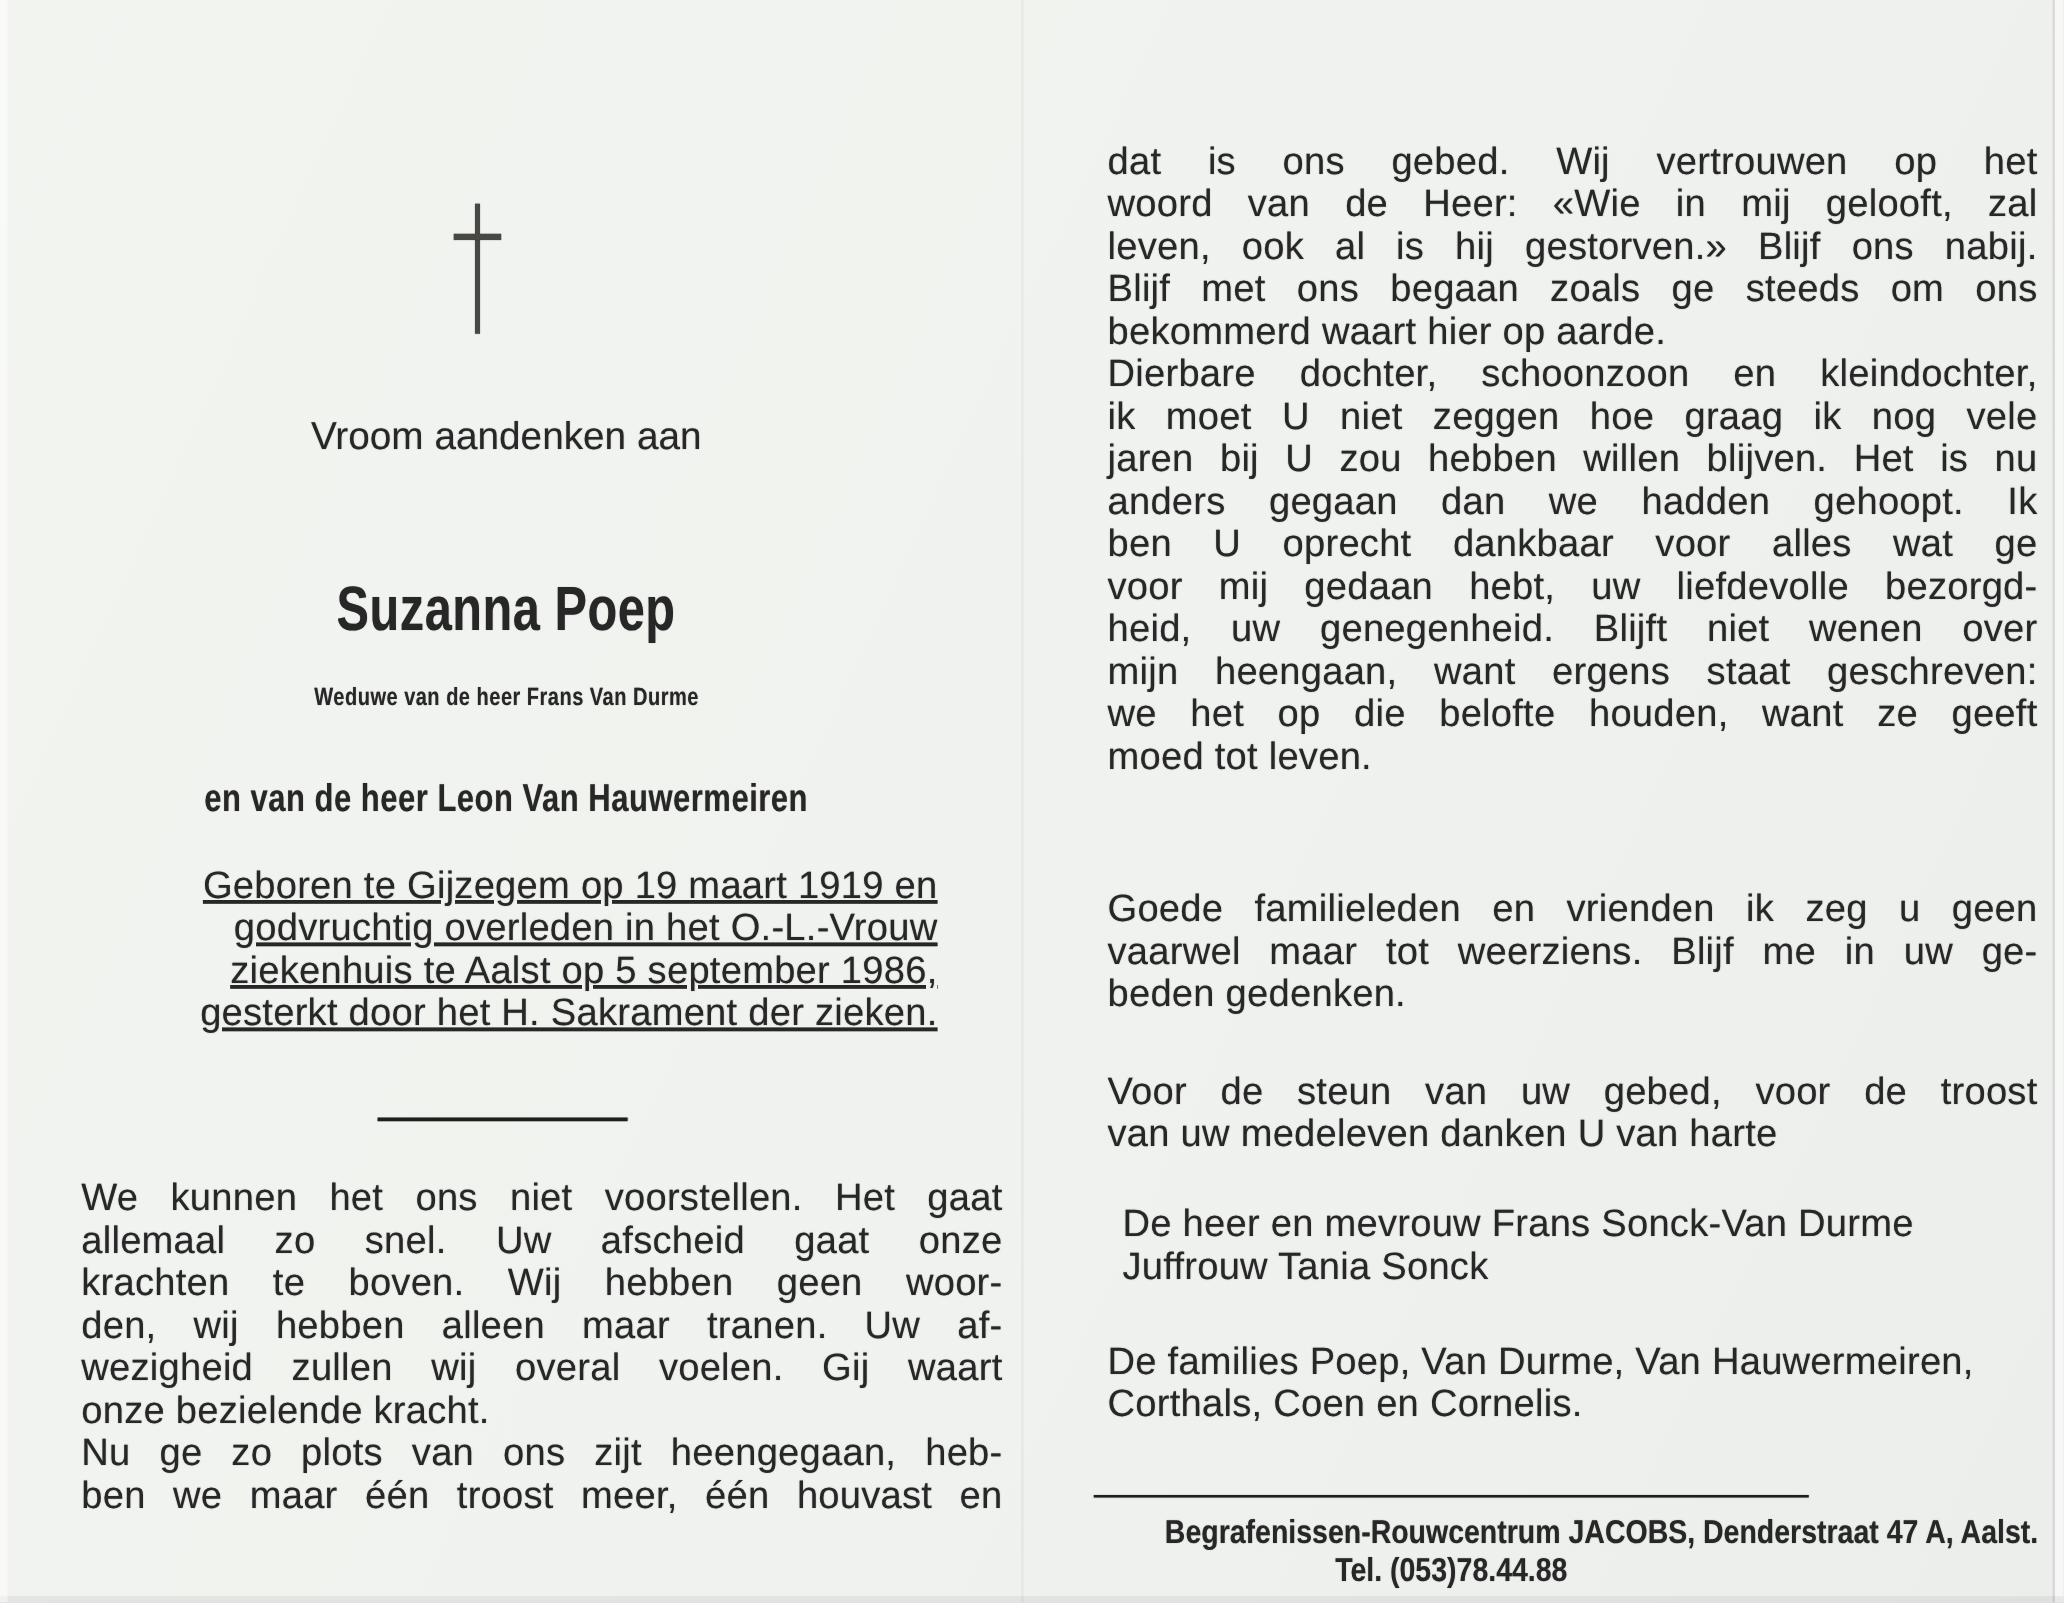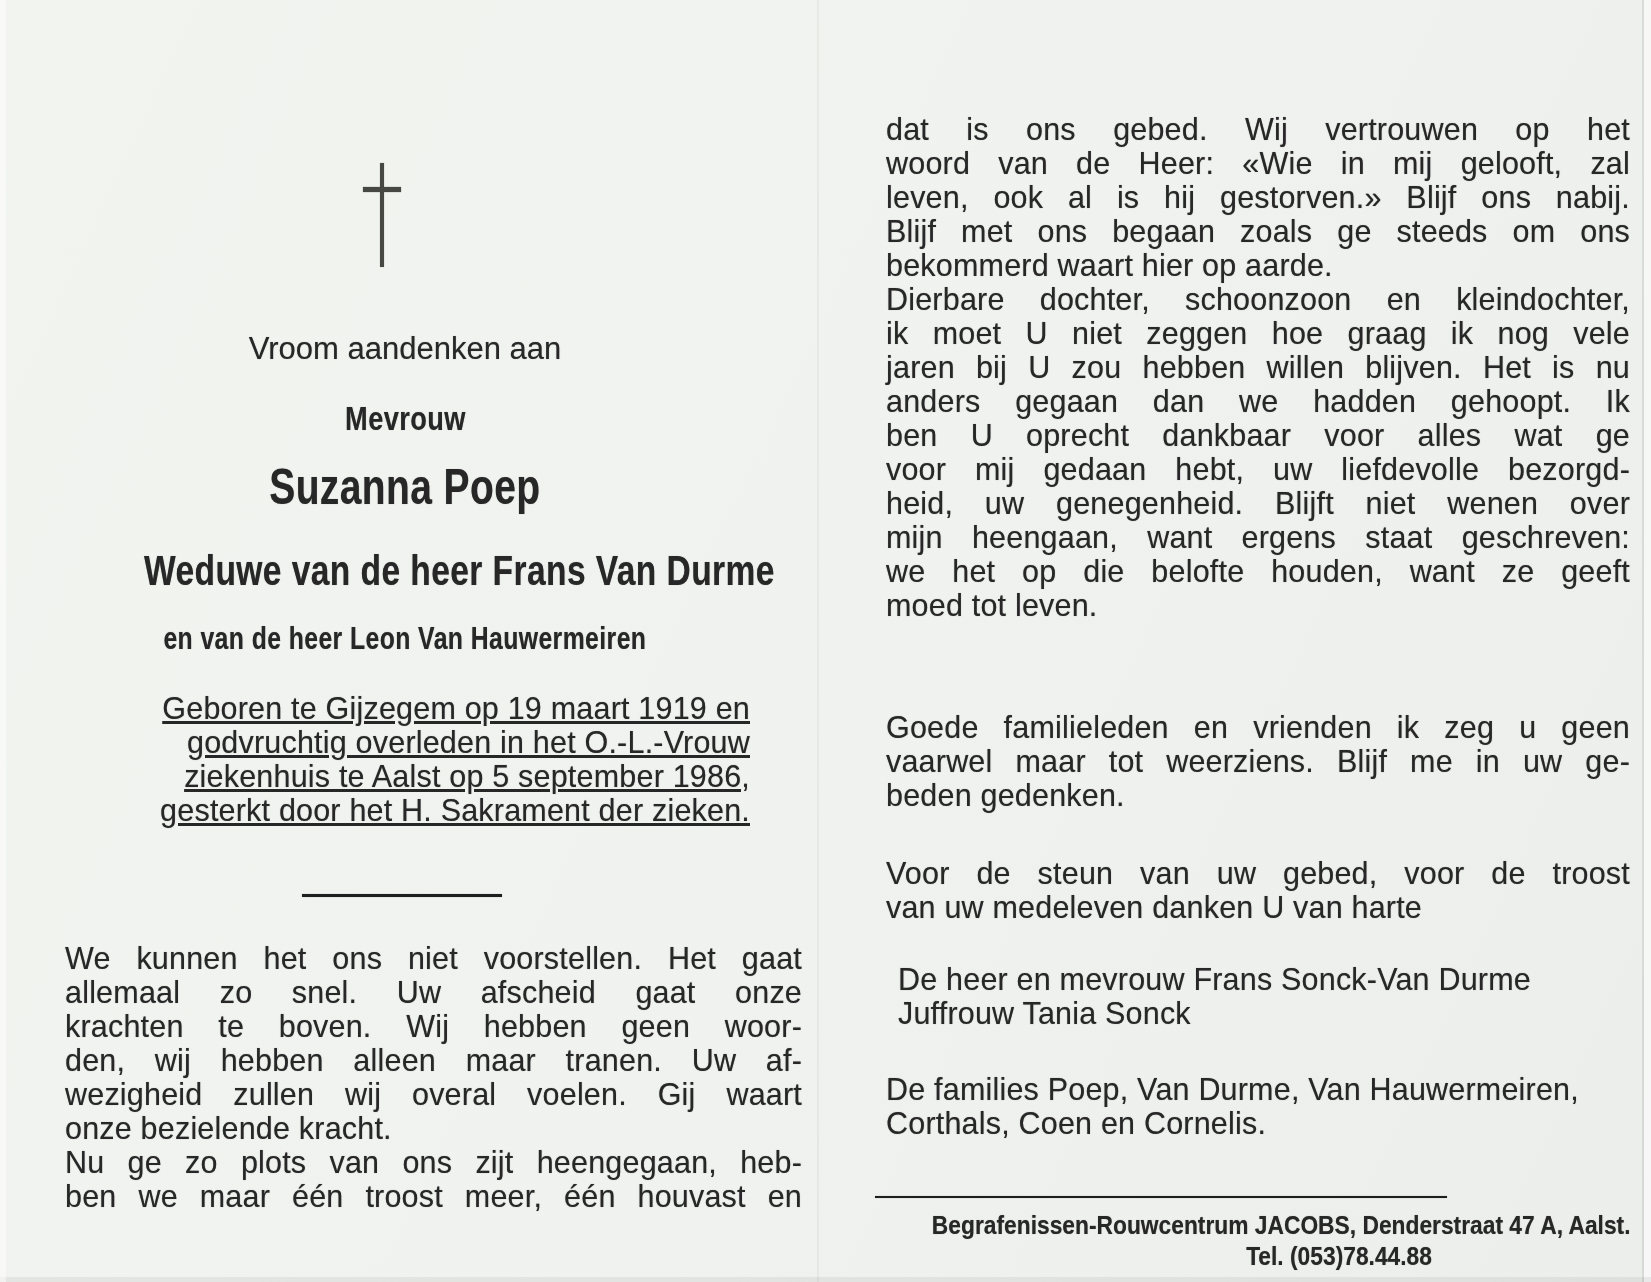--- a/index.html
+++ b/index.html
@@ -96,29 +96,26 @@
 
   <div class="cross" style="left:363px;top:163px;width:38px;height:104px;">
     <div class="v"></div>
     <div class="h"></div>
   </div>
 
   <div class="txt center-wrap" style="left:65px;top:331px;width:680px;font-size:31px;">
     <span>Vroom aandenken aan</span>
   </div>
 
-  <div class="txt center-wrap" style="left:65px;top:399px;width:680px;font-size:34px;">
-    <span class="cond">Mevrouw</span>
-  </div>
 
   <div class="txt center-wrap" style="left:65px;top:458px;width:680px;font-size:50px;">
     <span class="cond" style="transform:scaleX(0.78);">Suzanna Poep</span>
   </div>
 
-  <div class="txt center-wrap" style="left:65px;top:547px;width:680px;font-size:42px;">
+  <div class="txt center-wrap" style="left:65px;top:547px;width:680px;font-size:20px;">
     <span class="cond">Weduwe van de heer Frans Van Durme</span>
   </div>
 
   <div class="txt center-wrap" style="left:65px;top:621px;width:680px;font-size:31px;">
     <span class="cond">en van de heer Leon Van Hauwermeiren</span>
   </div>
 
   <div class="txt body-par center-par" style="left:60px;top:691px;width:690px;">
       <div class="line">Geboren te Gijzegem op 19 maart 1919 en</div>
       <div class="line">godvruchtig overleden in het O.-L.-Vrouw</div>
@@ -173,21 +170,21 @@
       <div class="line">Juffrouw Tania Sonck</div>
     </div>
 
   <div class="txt body-par" style="left:886px;top:1072px;width:744px;">
       <div class="line">De families Poep, Van Durme, Van Hauwermeiren,</div>
       <div class="line">Corthals, Coen en Cornelis.</div>
     </div>
 
   <div class="rule" style="left:875px;top:1196px;width:572px;height:2px;"></div>
 
-  <div class="txt funeral" style="left:875px;top:1210px;width:572px;text-align:right;">
+  <div class="txt funeral" style="left:875px;top:1210px;width:572px;">
     <div>
       <span class="cond" style="transform:scaleX(0.86);letter-spacing:0;">Begrafenissen-Rouwcentrum JACOBS, Denderstraat 47 A, Aalst.</span>
     </div>
     <div>
       <span class="cond" style="transform:scaleX(0.86);letter-spacing:0;">Tel. (053)78.44.88</span>
     </div>
   </div>
 
 </div>
 

